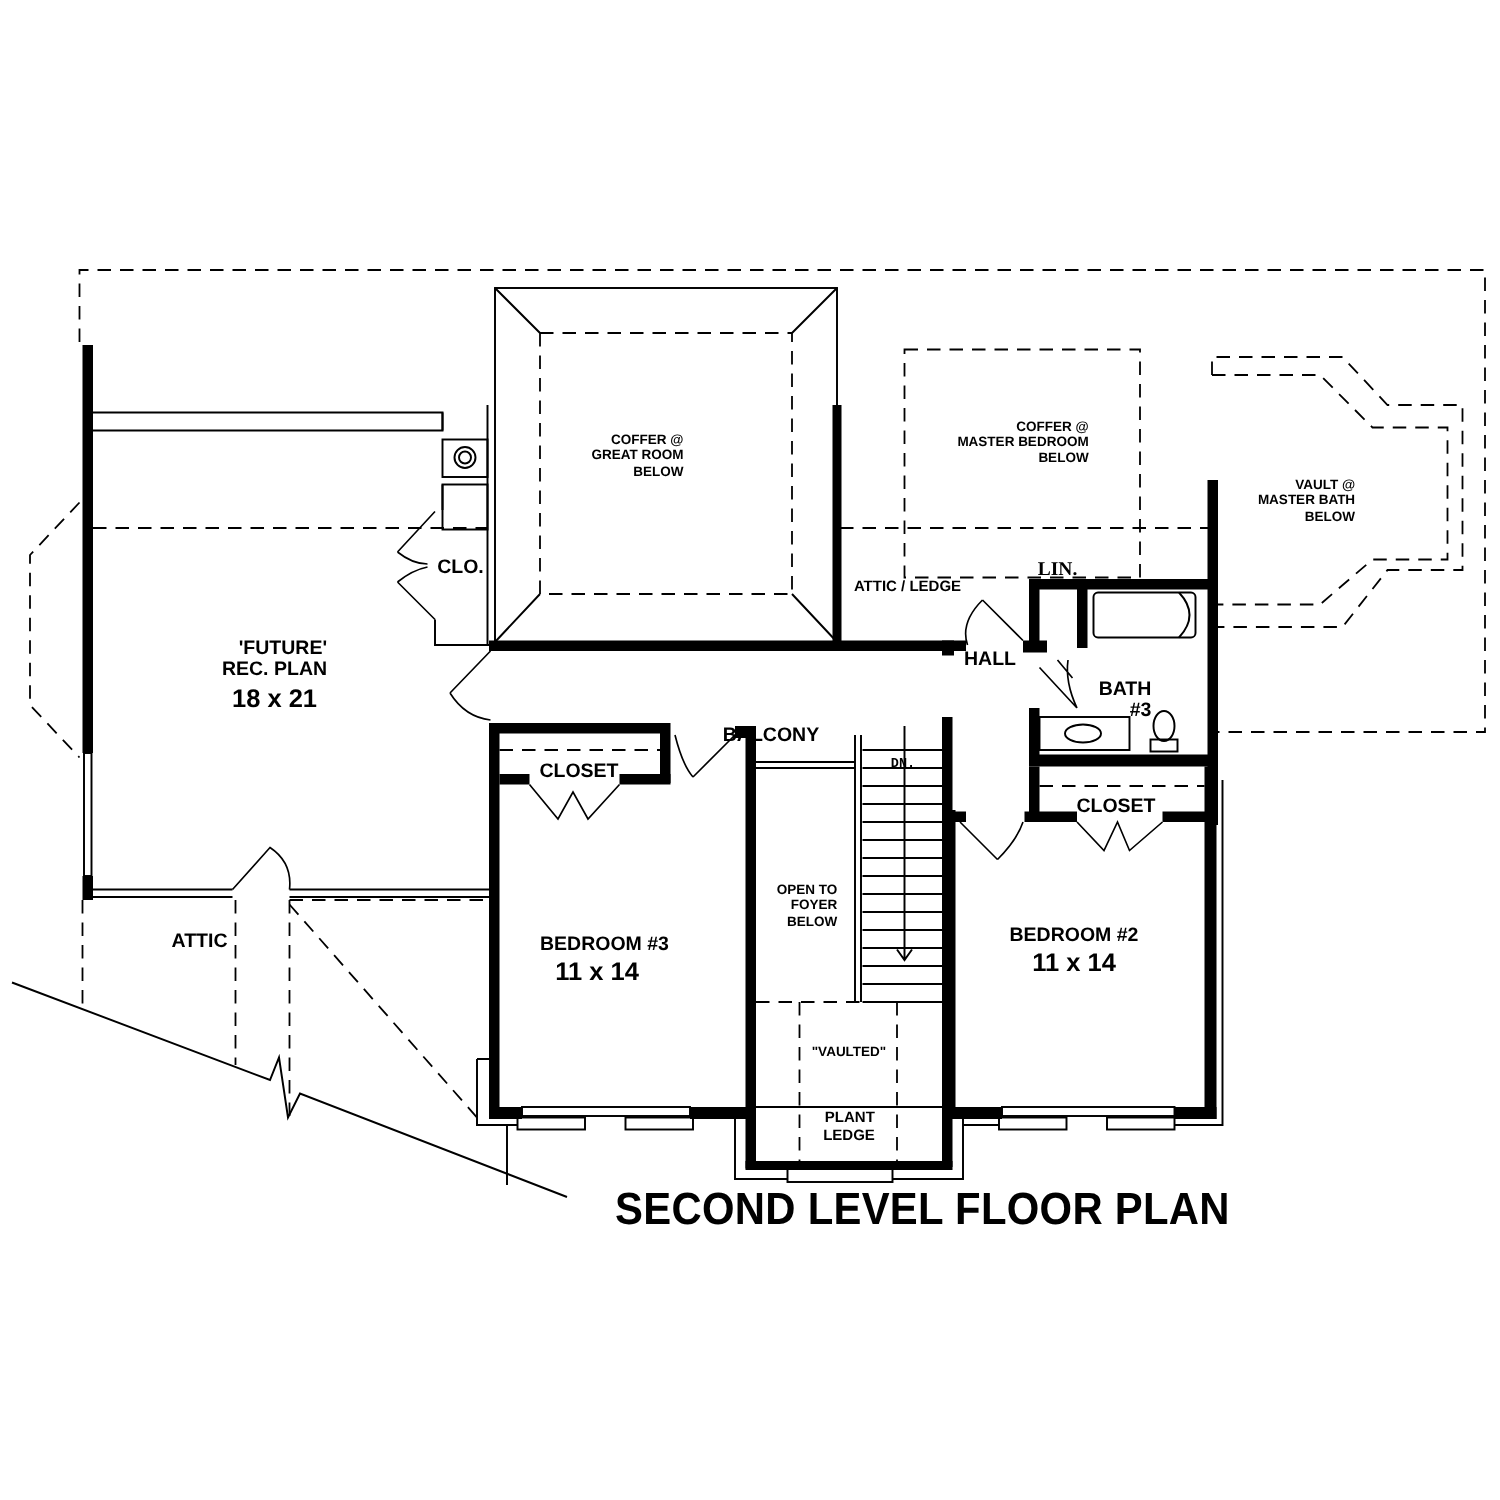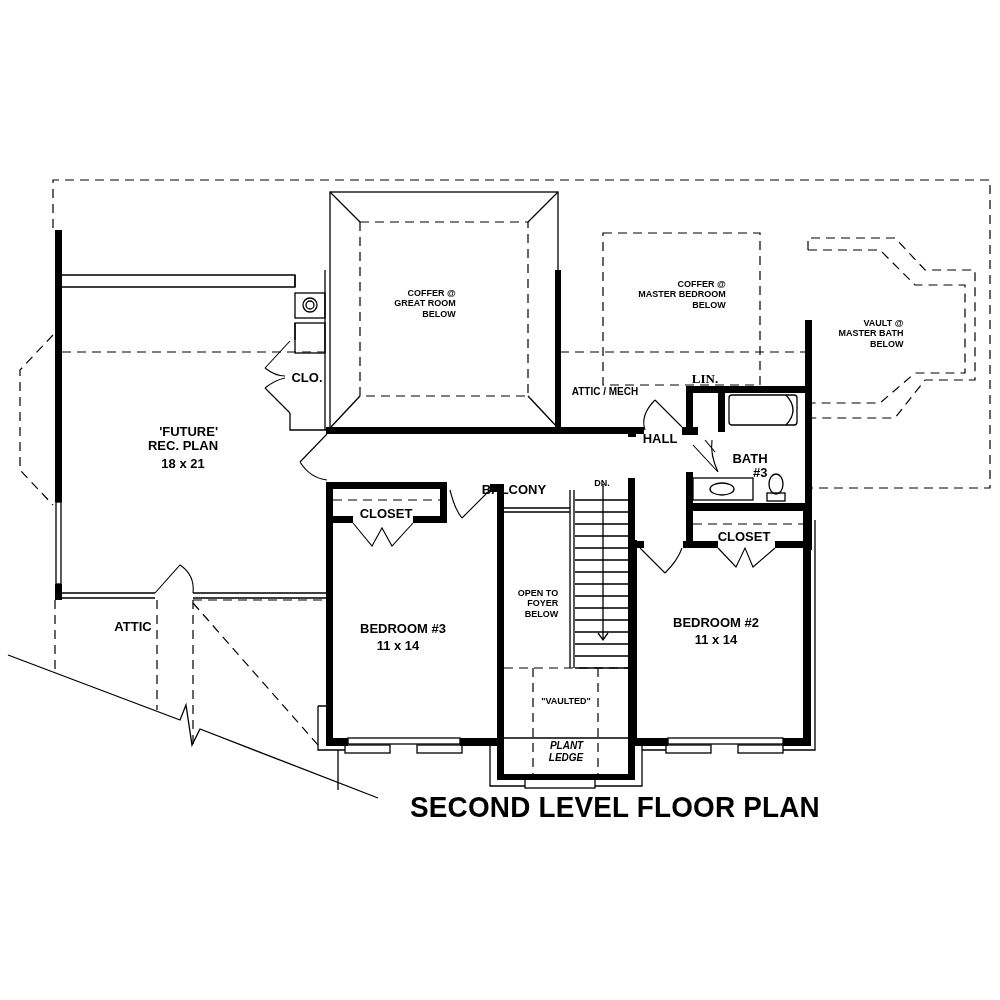--- a/index.html
+++ b/index.html
@@ -7,21 +7,21 @@
          font-family: "Liberation Sans", sans-serif; }
   svg#plan { position: absolute; left: 0; top: 0; }
   .wall { fill: #000; }
   .thin { fill: none; stroke: #000; stroke-width: 1.3; }
   .dash { fill: none; stroke: #000; stroke-width: 1.2; stroke-dasharray: 9 6; }
   .door { fill: none; stroke: #000; stroke-width: 1.1; }
   .lbl { position: absolute; color: #000; font-weight: bold; text-align: right;
          white-space: pre-line; line-height: 1.1; transform: translate(-50%, 0); }
   .sm { font-size: 9px; line-height: 1.15; }
   .md { font-size: 13px; }
-  .dim { font-size: 13px; font-weight: bold; }
+  .dim { font-size: 17px; font-weight: bold; }
   .title { position: absolute; left: 410px; top: 790px; font-size: 30px; font-weight: bold;
            letter-spacing: 0.2px; color: #000; transform: scaleX(0.93); transform-origin: left top; }
 </style>
 </head>
 <body>
 
 <svg id="plan" width="1000" height="1000" viewBox="0 0 1000 1000">
 
   <path class="dash" d="M53 228 L53 180 L990 180 L990 488 L812 488"></path>
 
@@ -141,37 +141,37 @@
 BELOW</div>
 <div class="lbl sm" style="left:871px; top:318px;">VAULT @
 MASTER BATH
 BELOW</div>
 
 <div class="lbl md" style="left:307px; top:371px;">CLO.</div>
 <div class="lbl md" style="left:183px; top:425px;">'FUTURE'
 REC. PLAN</div>
 <div class="lbl dim" style="left:183px; top:457px;">18 x 21</div>
 
-<div class="lbl sm" style="left:605px; top:386px; font-size:10px;">ATTIC / MECH</div>
+<div class="lbl sm" style="left:605px; top:386px; font-size:10px;">ATTIC / LEDGE</div>
 <div class="lbl md" style="left:705px; top:372px;font-family:Liberation Serif, serif;">LIN.</div>
 <div class="lbl md" style="left:750px; top:452px;">BATH
 #3</div>
 <div class="lbl md" style="left:660px; top:432px;">HALL</div>
 <div class="lbl md" style="left:514px; top:483px;">BALCONY</div>
-<div class="lbl sm" style="left:602px; top:478px;">DN.</div>
+<div class="lbl sm" style="left:602px; top:504px;font-family:Liberation Mono, monospace;">DN.</div>
 
 <div class="lbl md" style="left:386px; top:507px;">CLOSET</div>
 <div class="lbl sm" style="left:538px; top:588px;">OPEN TO
 FOYER
 BELOW</div>
 <div class="lbl md" style="left:398px; top:622px;padding-left:10px;">BEDROOM #3</div>
 <div class="lbl dim" style="left:398px; top:639px;">11 x 14</div>
 
 <div class="lbl md" style="left:744px; top:530px;">CLOSET</div>
 <div class="lbl md" style="left:716px; top:616px;">BEDROOM #2</div>
 <div class="lbl dim" style="left:716px; top:633px;">11 x 14</div>
 
 <div class="lbl md" style="left:133px; top:620px;">ATTIC</div>
 <div class="lbl sm" style="left:566px; top:696px;">"VAULTED"</div>
-<div class="lbl sm" style="left:566px; top:740px; font-size:10px;font-style:italic;">PLANT
+<div class="lbl sm" style="left:566px; top:740px; font-size:10px;">PLANT
 LEDGE</div>
 
 <div class="title">SECOND LEVEL FLOOR PLAN</div>
 
 </body></html>

